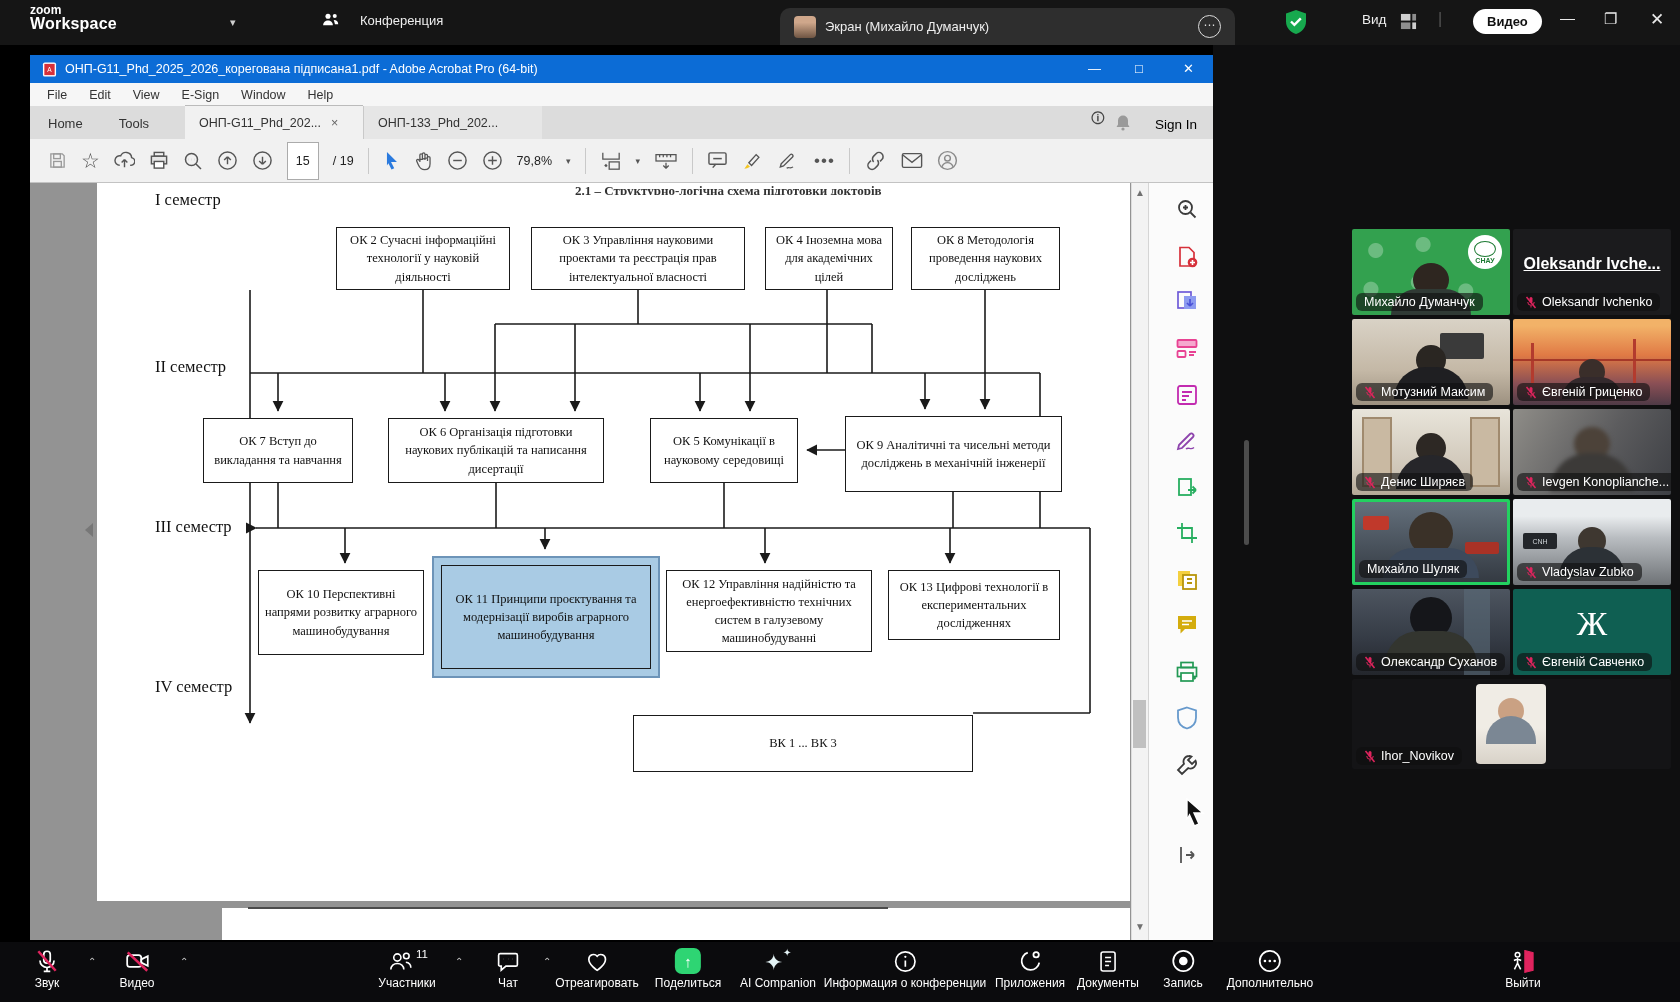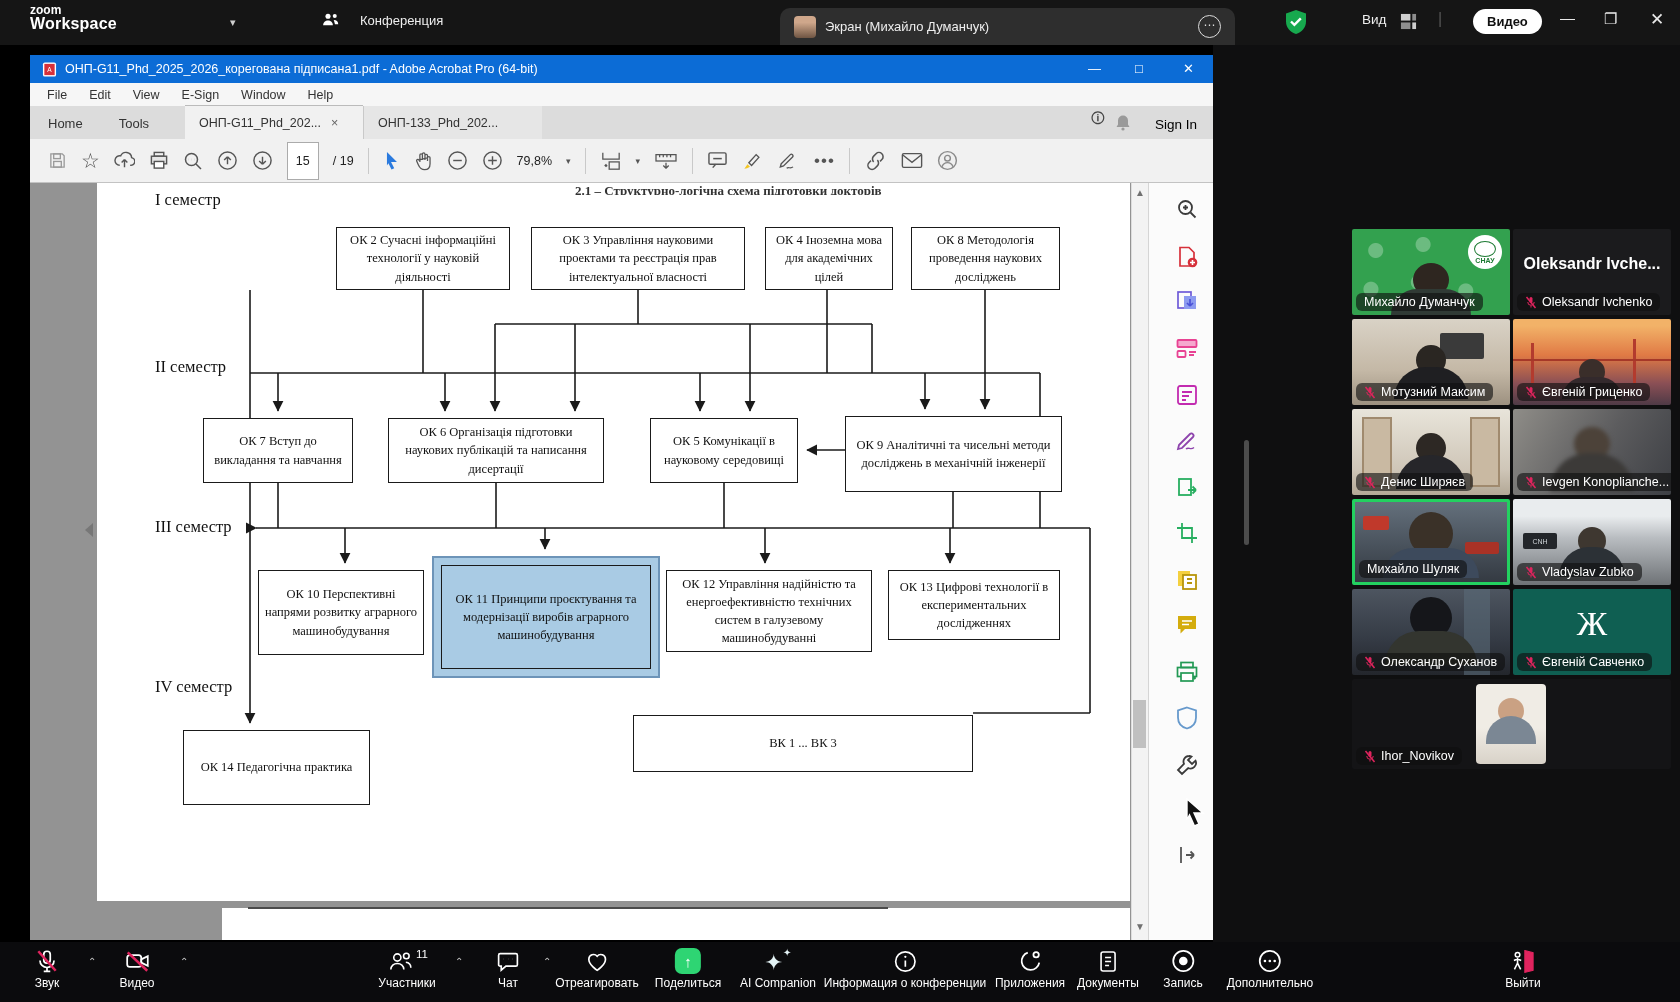--- a/index.html
+++ b/index.html
@@ -62,21 +62,21 @@
   #ok11inner{position:absolute;left:7px;top:7px;right:7px;bottom:7px;border:1.5px solid #1a1a1a;
              display:flex;align-items:center;justify-content:center;text-align:center;
              font-family:"Liberation Serif",serif;font-size:12.5px;color:#111;line-height:1.45;padding:2px 8px;}
   #heading-partial{position:absolute;left:478px;top:0px;width:330px;height:12px;overflow:hidden;
                    font-family:"Liberation Serif",serif;font-weight:bold;font-size:13px;color:#333;
                    filter:blur(.6px);}
   
   .tile{position:absolute;width:158px;height:86px;background:#1d1d1f;overflow:hidden;border-radius:2px;}
   .pill{position:absolute;left:4px;bottom:4px;background:rgba(15,15,15,.62);border-radius:6px;
         color:#fff;font-size:12.5px;padding:2px 8px;display:flex;align-items:center;gap:5px;white-space:nowrap;}
-  .bigname{position:absolute;left:0;right:0;top:26px;text-align:center;color:#fff;font-weight:bold;font-size:16px;}
+  .bigname{position:absolute;left:0;right:0;top:26px;text-align:center;color:#fff;font-weight:bold;font-size:16px;text-decoration:underline;}
   .sil{position:absolute;left:50%;transform:translateX(-50%);}
   .sil .head{border-radius:50%;margin:0 auto;}
   .sil .bod{border-radius:40px 40px 0 0;margin-top:-8px;}
   .chaylogo{position:absolute;right:8px;top:6px;width:34px;height:34px;border-radius:50%;background:#fff;
             display:flex;align-items:center;justify-content:center;flex-direction:column;color:#1d7a33;
             font-size:7px;font-weight:bold;}
   .chaylogo .ring{width:20px;height:14px;border-radius:50%;border:1.5px solid #1d7a33;}
   .initial{position:absolute;left:0;right:0;top:16px;text-align:center;color:#fff;font-size:34px;
            font-family:"Liberation Serif",serif;}
   
@@ -374,21 +374,20 @@
     <div class="okbox" style="left:553px;top:235px;width:148px;height:65px">ОК 5 Комунікації в науковому середовищі</div>
     <div class="okbox" style="left:748px;top:233px;width:217px;height:76px">ОК 9 Аналітичні та чисельні методи досліджень в механічній інженерії</div>
 
     <div class="okbox" style="left:161px;top:387px;width:166px;height:85px">ОК 10 Перспективні напрями розвитку аграрного машинобудування</div>
     <div id="ok11outer" style="left:335px;top:373px;width:228px;height:122px">
       <div id="ok11inner">ОК 11 Принципи проєктування та модернізації виробів аграрного машинобудування</div>
     </div>
     <div class="okbox" style="left:569px;top:387px;width:206px;height:82px">ОК 12 Управління надійністю та енергоефективністю технічних систем в галузевому машинобудуванні</div>
     <div class="okbox" style="left:791px;top:387px;width:172px;height:70px">ОК 13 Цифрові технології в експериментальних дослідженнях</div>
 
-    <div class="okbox" style="left:86px;top:547px;width:187px;height:75px">ОК 14 Педагогічна практика</div>
     <div class="okbox" style="left:536px;top:532px;width:340px;height:57px">ВК 1 ... ВК 3</div>
   </div>
   <div id="page2"></div>
   <div id="p2line"></div>
 
   <svg class="abs" style="left:53px;top:339px" width="11" height="16" viewBox="0 0 11 16">
       <path d="M10 1L2 8l8 7z" fill="#777"></path>
     </svg>
 </div>
 

